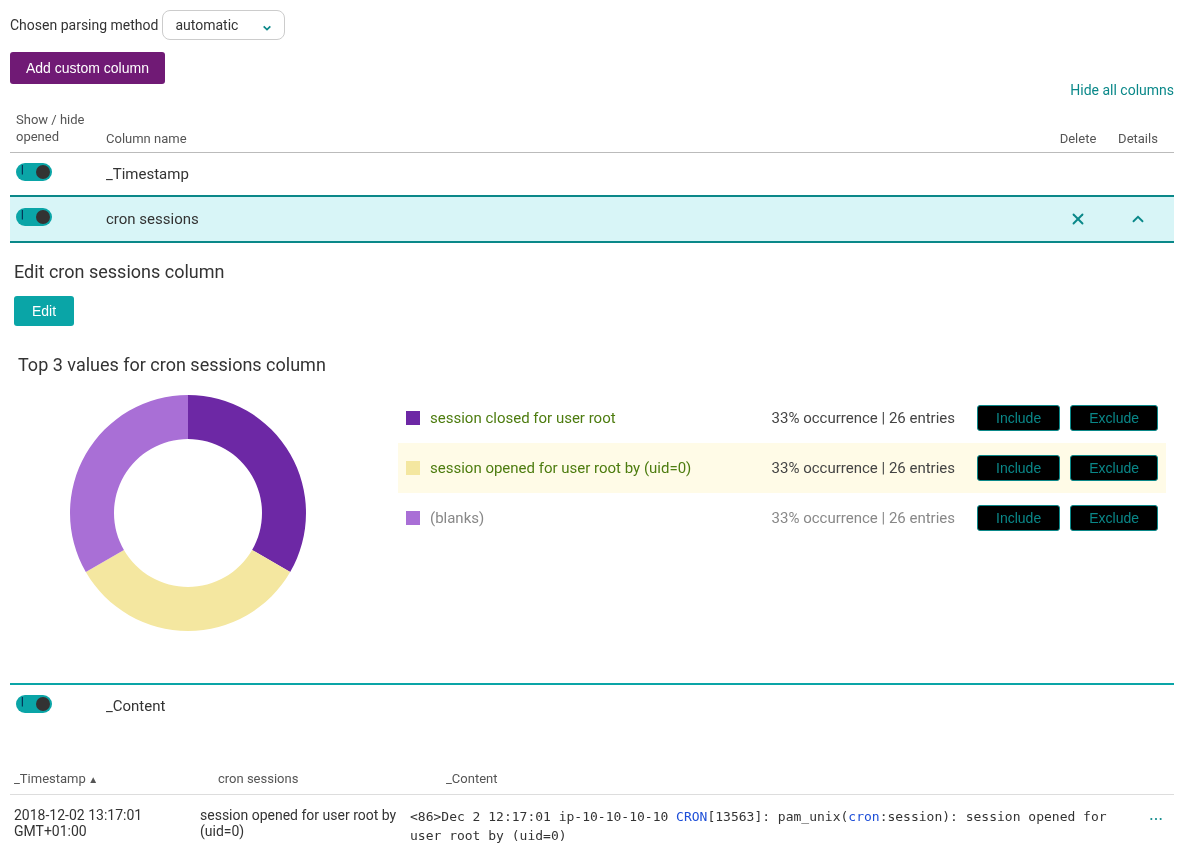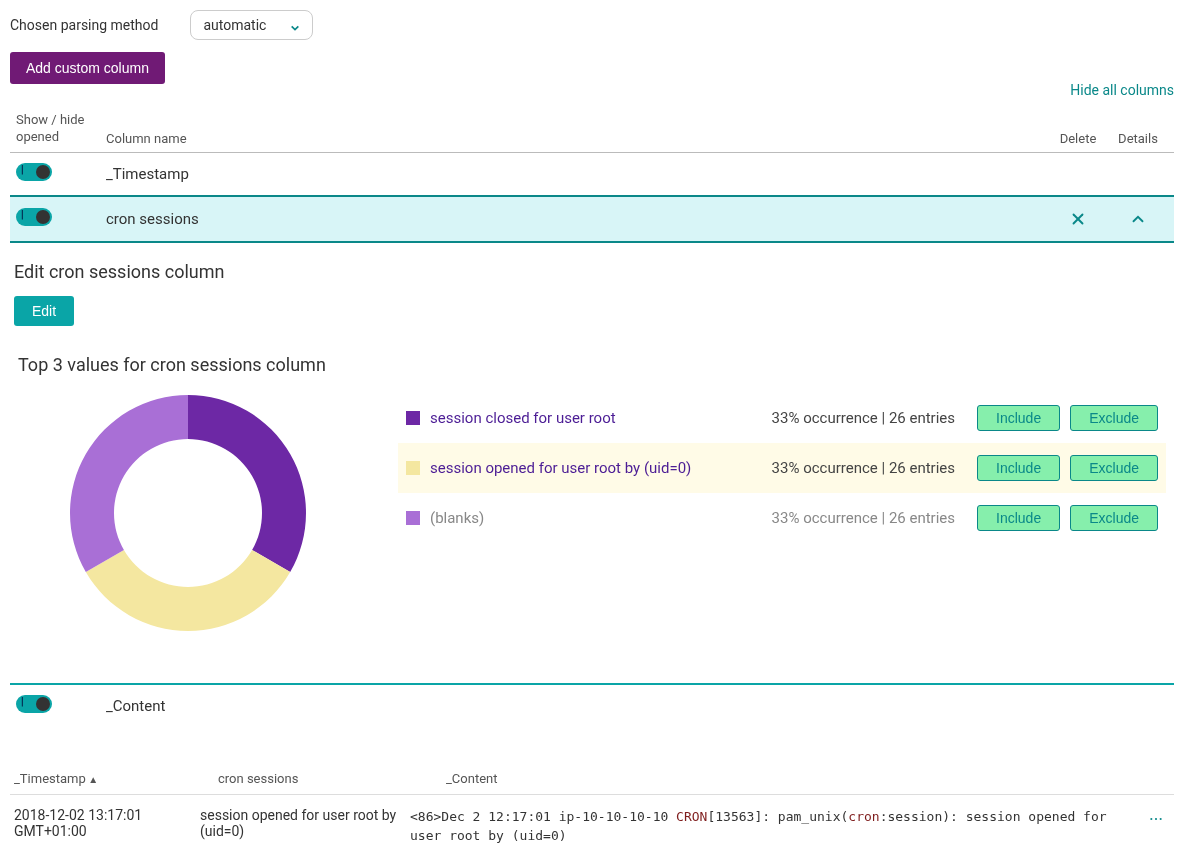--- a/index.html
+++ b/index.html
@@ -2,21 +2,21 @@
 <html><head>
 <meta charset="utf-8">
 <style>
   * { box-sizing: border-box; margin: 0; padding: 0; }
   html, body { font-family: -apple-system, "Segoe UI", Roboto, "Helvetica Neue", Arial, sans-serif; font-size: 14px; color: #333; background: #fff; }
   body { width: 1184px; height: 843px; overflow: hidden; padding: 8px 10px; }
 
   .row { display: flex; align-items: center; }
   
   
-  .parse-row { gap: 32px; margin-bottom: 12px; margin-top:2px;}
+  .parse-row { gap: 4px; margin-bottom: 12px; margin-top:2px;}
   .parse-label { color: #333; font-size: 14px; }
   .select-box { border: 1px solid #ccc; border-radius: 8px; padding: 6px 12px; display: flex; align-items: center; gap: 24px; cursor: pointer; font-size: 14px; color:#333;}
   .chev-down { width: 10px; height: 10px; }
   .chev-down svg { fill: none; stroke: #0a8889; stroke-width: 2; }
 
   
   .btn-primary { background: #701a75; color: #fff; border: none; border-radius: 3px; padding: 8px 16px; font-size: 14px; cursor: pointer; display:inline-block;}
 
   .hide-all-row { display:flex; justify-content: flex-end; margin-top: -2px;}
   .link-teal { color: #0a8889; font-size: 14px; cursor: pointer; text-decoration: none; }
@@ -55,41 +55,41 @@
 
   
   .top3 { display:flex; gap:80px; align-items:flex-start; padding:0 4px; margin-bottom: 30px;}
   .donut-wrap { width: 300px; display:flex; justify-content:center; padding-left:40px;}
   .donut { width: 240px; height: 240px; }
 
   .value-list { flex:1; }
   .value-row { display:flex; align-items:center; padding:12px 8px; font-size:15px; gap:10px;}
   .value-row.highlight { background:#fffbe7; }
   .swatch { width:14px; height:14px; flex-shrink:0; }
-  .vname { flex:1; color:#4c1d95;}
+  .vname { flex:1; color:#4d7c0f;}
   .vname.muted { color:#888; }
   .stats { color:#888; font-size:15px; width: 220px; text-align:right; margin-right: 12px; }
   .stats.dark { color:#444; }
-  .btn-outline { border:1px solid #0a8889; color:#0a8889; background:#86efac; border-radius:3px; padding:4px 18px; font-size:14px; cursor:pointer; }
+  .btn-outline { border:1px solid #0a8889; color:#0a8889; background:#000000; border-radius:3px; padding:4px 18px; font-size:14px; cursor:pointer; }
   .btn-outline + .btn-outline { }
 
   hr.teal-line { border:none; border-top:2px solid #0aa5a7; margin: 10px 0 0 0;}
 
   
   .data-header { display:flex; font-size:13px; color:#555; border-bottom:1px solid #ddd; padding:30px 0 8px 0; margin-top:14px;gap:18px;}
   .dh-ts { width:190px; padding-left:4px;}
   .dh-cron { width:210px; }
   .dh-content { flex:1; }
   .sort-arrow { font-size:10px; }
 
   .data-row { display:flex; padding:12px 0; font-size:14px; align-items:flex-start; }
   .dr-ts { width:190px; padding-left:4px; color:#333;}
   .dr-cron { width:210px; color:#333; padding-right:10px;}
   .dr-content { flex:1; font-family: Menlo, Consolas, monospace; font-size:13px; color:#333; line-height:1.5;}
-  .code-orange { color:#7f1d1d; }
+  .code-orange { color:#1d4ed8; }
   .dr-more { width:30px; text-align:center; color:#0a8889; }
 
   .col-label { display:flex; align-items:center; gap:2px; }
 </style>
 </head>
 <body>
 
 
 
 

